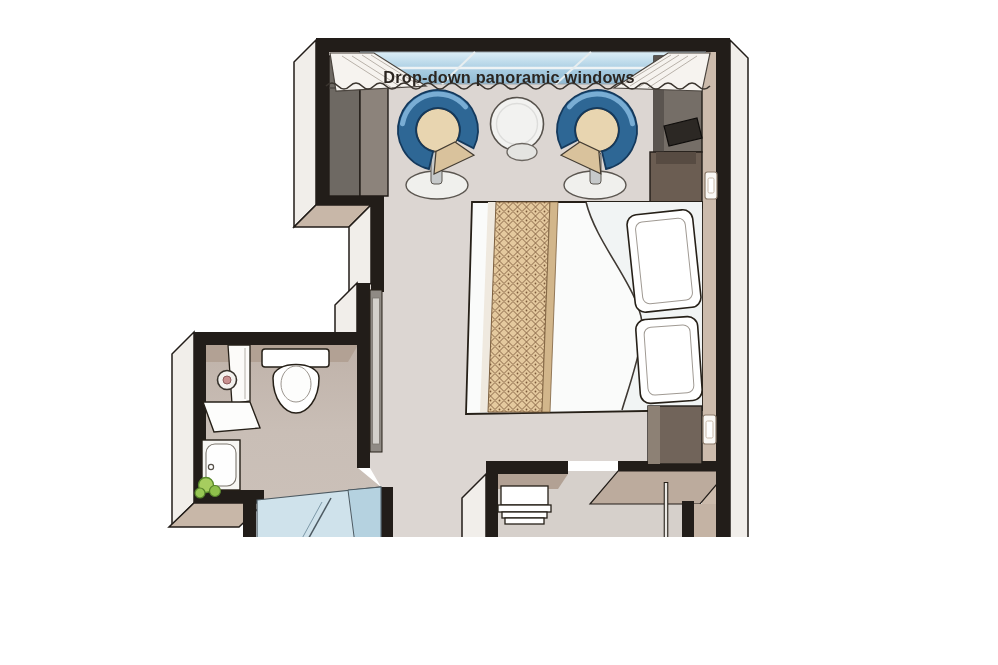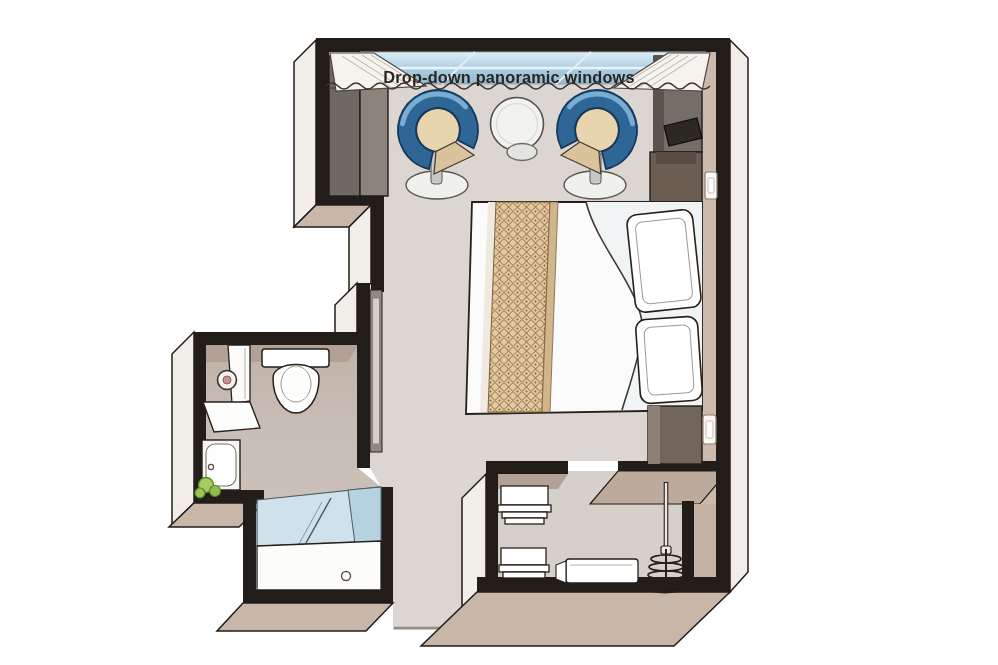--- a/index.html
+++ b/index.html
@@ -1,16 +1,16 @@
 <!DOCTYPE html>
 <html><head>
 <meta charset="utf-8">
 <style>
   html,body{margin:0;padding:0;background:#ffffff;}
-  .stage{position:relative;width:998px;height:665px;background:#ffffff;overflow:hidden;
+  .stage{position:relative;width:998px;height:537px;background:#ffffff;overflow:hidden;
          font-family:"Liberation Sans",sans-serif;}
   svg{position:absolute;left:0;top:0;}
   text.win-label{font-family:"Liberation Sans","DejaVu Sans",sans-serif;font-weight:bold;
                  font-size:16.3px;fill:#2b2520;letter-spacing:.2px;}
 </style>
 </head>
 <body>
 
 <div class="stage">
 <svg width="998" height="665" viewBox="0 0 998 665">

